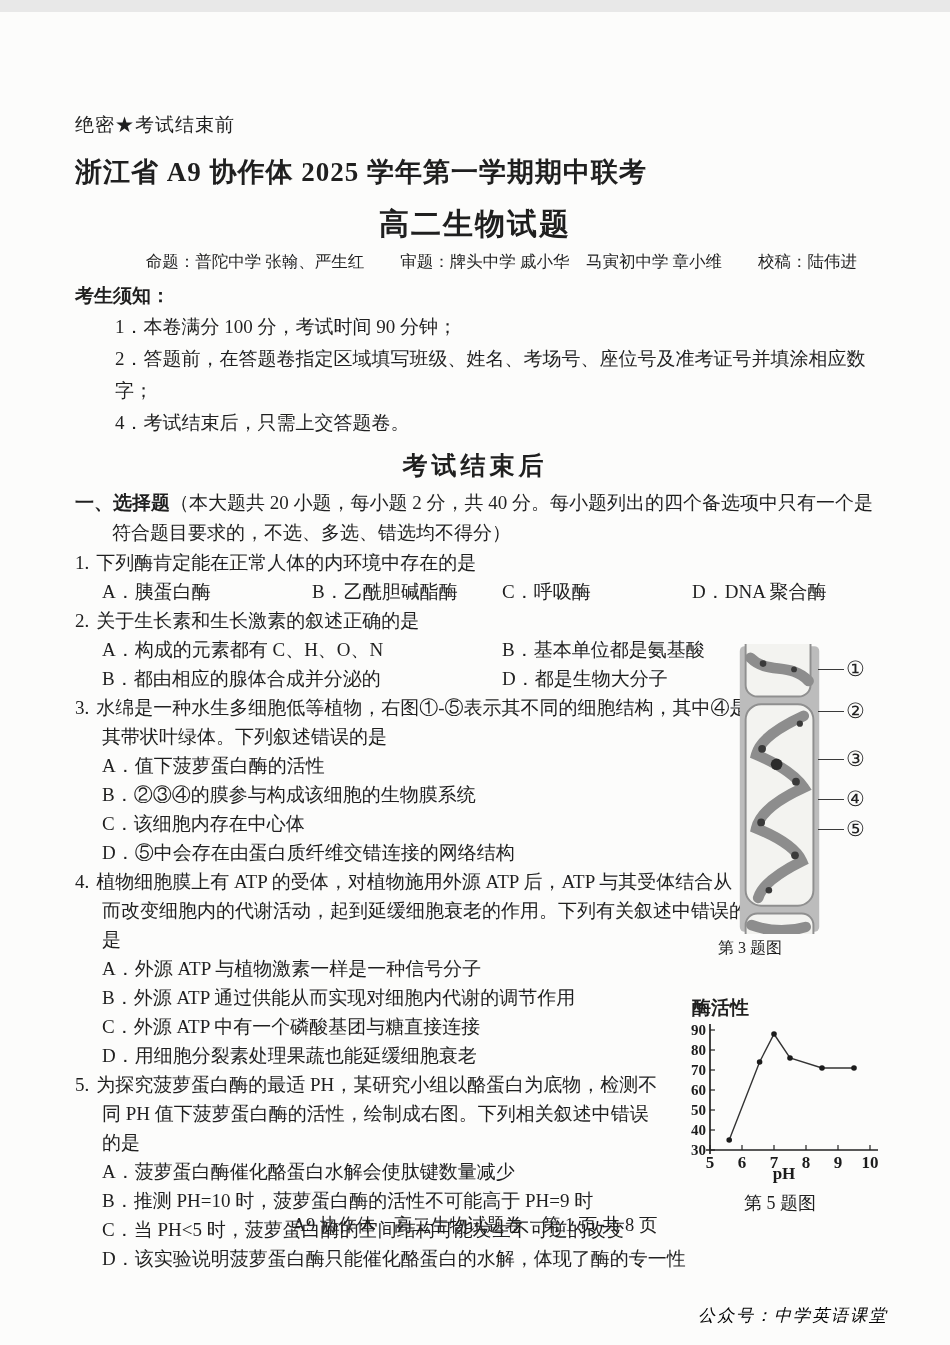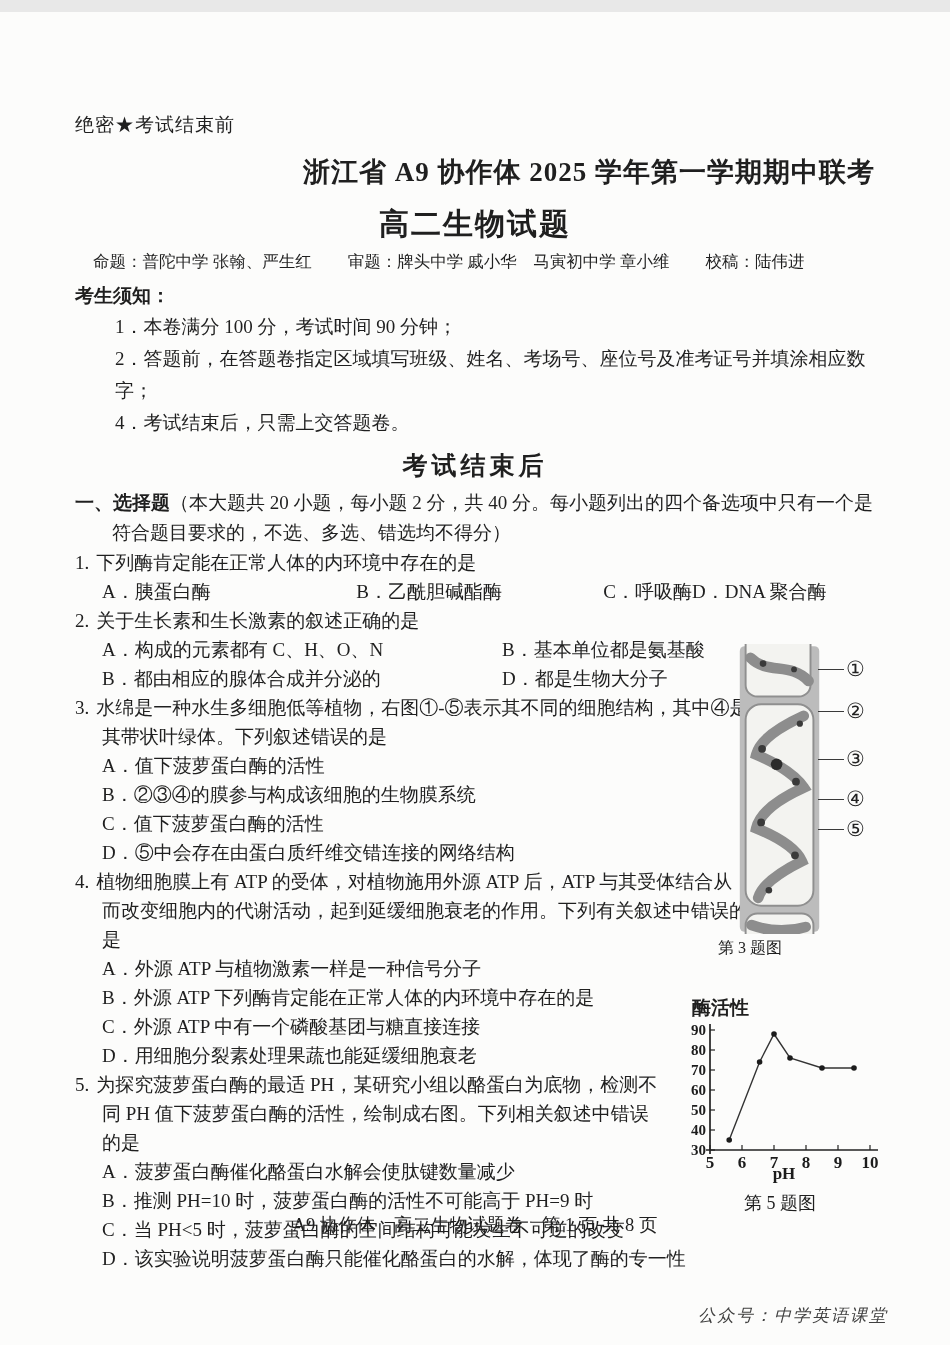--- a/index.html
+++ b/index.html
@@ -4,35 +4,35 @@
 <style>
   html,body{margin:0;padding:0;background:#e8e8e8;}
   .page{
     position:relative; width:950px; height:1345px; margin:12px auto;
     background:#fcfcfb; overflow:hidden;
     font-family:"Liberation Serif","DejaVu Serif",serif;
     color:#1f1f1f; font-size:19px;
   }
   .content{padding:100px 75px 0 75px;}
   .secrecy{font-size:19px; letter-spacing:1px;}
-  .title1{margin:16px 0 6px 0; text-align:right; font-size:27px; font-weight:bold; letter-spacing:1px;}
+  .title1{margin:16px 0 6px 0; text-align:left; font-size:27px; font-weight:bold; letter-spacing:1px;}
   .title2{margin:14px 0 6px 0; text-align:center; font-size:30px; font-weight:bold; letter-spacing:2px;}
-  .meta{margin:6px 0 8px 0; text-align:left; font-size:16.5px; white-space:nowrap;}
+  .meta{margin:6px 0 8px 0; text-align:right; font-size:16.5px; white-space:nowrap;}
   .meta span{margin:0 18px;}
   .notice-head{font-weight:bold; margin-top:6px; line-height:30px;}
   .notice-item{padding-left:40px; line-height:32px;}
   .section-heading{margin:10px 0 6px 0; text-align:center; font-size:25px; font-weight:bold; letter-spacing:4px;}
   .part-intro{line-height:30px; padding-left:37px; text-indent:-37px;}
   .part-intro .b{font-weight:bold;}
   .q{line-height:29px;}
   .q .stem{padding-left:27px; text-indent:-27px;}
   .q .qnum{margin-right:7px;}
   .opts{padding-left:27px;}
   .optrow{display:flex;}
-  .w210{width:210px;} .w190{width:190px;text-align:right;} .w400{width:400px;}
+  .w210{width:210px;} .w190{width:190px;} .w400{width:400px;}
   .opt{display:block;}
   .q3 .stem{max-width:648px;}
   .q4 .stem{max-width:648px;}
   .q5 .stem{max-width:560px;}
   .q5 .opt{max-width:600px;}
   
   .fig3{position:absolute; left:702px; top:632px; width:200px; height:330px;}
   .fig3 svg{position:absolute; left:32px; top:0;}
   .callout{position:absolute; left:116px; display:flex; align-items:center; height:24px;}
   .c-line{display:inline-block; width:26px; height:0; border-top:1.6px solid #3a3a3a; margin-right:2px;}
@@ -41,21 +41,21 @@
   
   .fig5{position:absolute; left:680px; top:986px; width:210px;}
   .chart-title{font-weight:bold; font-size:19px; margin:0 0 0 6px; line-height:20px;padding-left:6px;}
   .fig5 svg{display:block;}
   .fig5 .fig-caption2{width:200px; text-align:center; font-size:18px; margin-top:8px;}
   svg text.tick{font-size:15px; font-weight:bold; font-family:"Liberation Serif","DejaVu Serif",serif; fill:#1c1c1c;}
   svg text.tickx{font-size:17px; font-weight:bold; font-family:"Liberation Serif","DejaVu Serif",serif; fill:#1c1c1c;}
   svg text.axis-label{font-size:17px; font-weight:bold; font-family:"Liberation Serif","DejaVu Serif",serif; fill:#1c1c1c;}
   .footer{position:absolute; left:0; top:1200px; width:100%; text-align:center; font-size:18.5px;}
   .watermark{position:absolute; right:62px; top:1292px; font-size:17px; font-style:italic;
-             color:#404040; letter-spacing:2px;}
+             color:#000000; letter-spacing:2px;}
 </style>
 </head>
 <body>
 
 <div class="page">
   <div class="content">
     <div class="secrecy">绝密★考试结束前</div>
     <div class="title1">浙江省 A9 协作体 2025 学年第一学期期中联考</div>
     <div class="title2">高二生物试题</div>
     <div class="meta">
@@ -93,30 +93,30 @@
         <span class="opt w400">B．都由相应的腺体合成并分泌的</span>
         <span class="opt">D．都是生物大分子</span>
       </div>
     </div>
 
     <div class="q q3">
       <div class="stem"><span class="qnum">3.</span><span>水绵是一种水生多细胞低等植物，右图①-⑤表示其不同的细胞结构，其中④是其带状叶绿体。下列叙述错误的是</span></div>
       <div class="opts">
         <span class="opt">A．值下菠萝蛋白酶的活性</span>
         <span class="opt">B．②③④的膜参与构成该细胞的生物膜系统</span>
-        <span class="opt">C．值下菠萝蛋白酶的活性</span>
+        <span class="opt">C．该细胞内存在中心体</span>
         <span class="opt">D．⑤中会存在由蛋白质纤维交错连接的网络结构</span>
       </div>
     </div>
 
     <div class="q q4">
       <div class="stem"><span class="qnum">4.</span><span>植物细胞膜上有 ATP 的受体，对植物施用外源 ATP 后，ATP 与其受体结合从而改变细胞内的代谢活动，起到延缓细胞衰老的作用。下列有关叙述中错误的是</span></div>
       <div class="opts">
         <span class="opt">A．外源 ATP 与植物激素一样是一种信号分子</span>
-        <span class="opt">B．外源 ATP 下列酶肯定能在正常人体的内环境中存在的是</span>
+        <span class="opt">B．外源 ATP 通过供能从而实现对细胞内代谢的调节作用</span>
         <span class="opt">C．外源 ATP 中有一个磷酸基团与糖直接连接</span>
         <span class="opt">D．用细胞分裂素处理果蔬也能延缓细胞衰老</span>
       </div>
     </div>
 
     <div class="q q5">
       <div class="stem"><span class="qnum">5.</span><span>为探究菠萝蛋白酶的最适 PH，某研究小组以酪蛋白为底物，检测不同 PH 值下菠萝蛋白酶的活性，绘制成右图。下列相关叙述中错误的是</span></div>
       <div class="opts">
         <span class="opt">A．菠萝蛋白酶催化酪蛋白水解会使肽键数量减少</span>
         <span class="opt">B．推测 PH=10 时，菠萝蛋白酶的活性不可能高于 PH=9 时</span>

